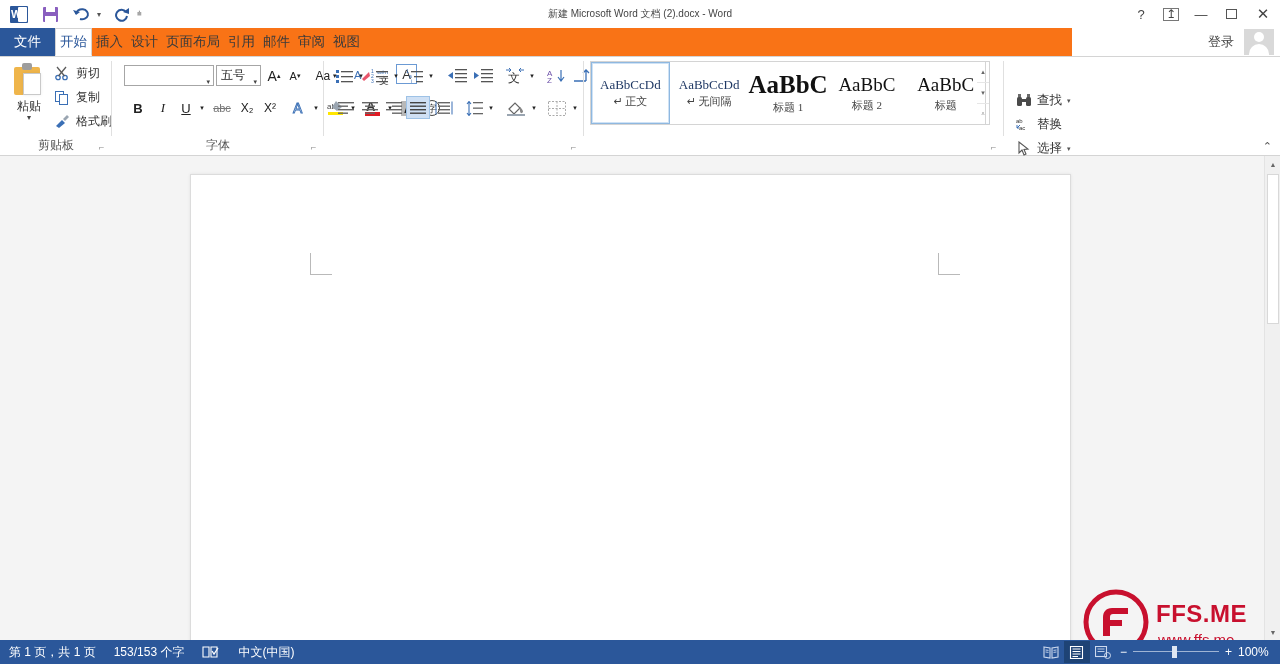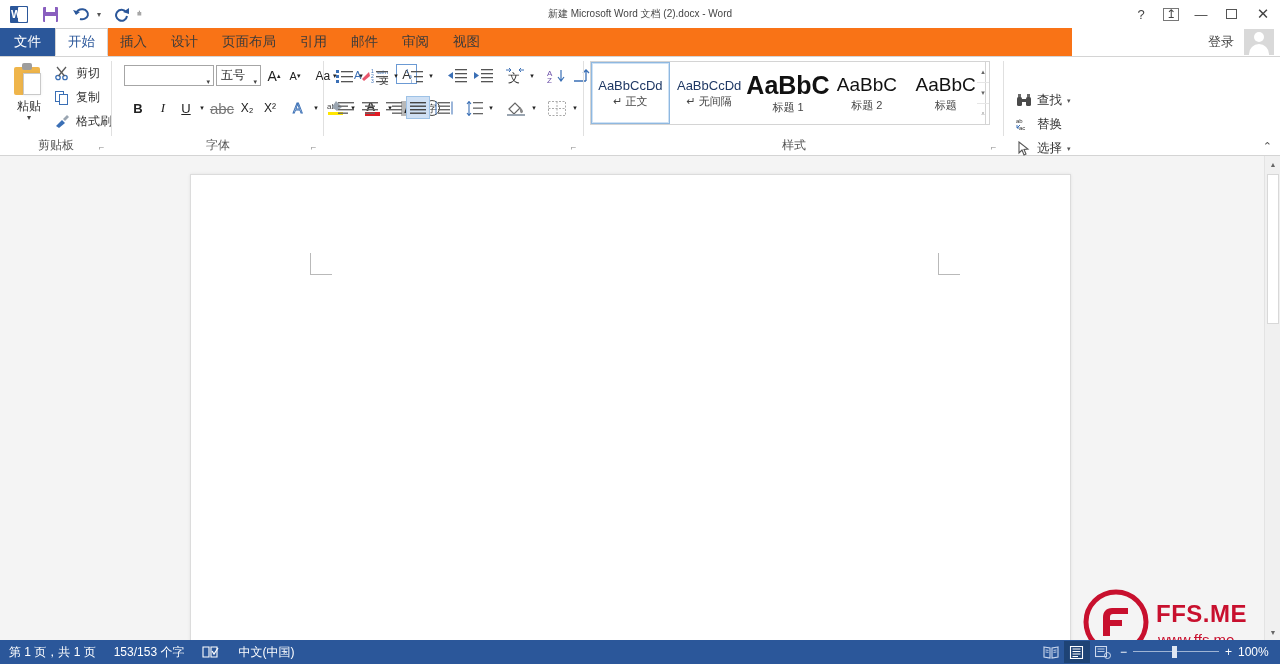--- a/index.html
+++ b/index.html
@@ -48,21 +48,21 @@
   }
   .wincontrols .wbtn.close { width: 34px; font-size: 15px; }
   .ribopt { font-size: 12px; color: #444; border: 1px solid #777; padding: 0 2px; line-height: 11px; }
 
   
   .tabstrip {
     position: absolute; left: 0; top: 28px; width: 1072px; height: 28px;
     background: #f97316; display: flex; align-items: stretch;
   }
   .tab {
-    padding: 0 12px; display: flex; align-items: center; justify-content: center;
+    padding: 0 4px; display: flex; align-items: center; justify-content: center;
     font-size: 13.5px; color: #3b3b3b; cursor: default;
   }
   .tab.file { background: #2B579A; color: #fff; padding: 0 14px; }
   .tab.active { color: #2B579A; border: 1px solid #d4d4d4; border-bottom: 1px solid #fff;
                 background:#fff; position: relative; z-index: 4; }
   .signin {
     position: absolute; right: 46px; top: 28px; height: 28px; line-height: 28px;
     font-size: 13px; color: #444;
   }
   .avatar {
@@ -135,21 +135,21 @@
   .paragrp { left: 324px; width: 260px; }
 
   
   .stylegrp { left: 584px; width: 420px; }
   .gallery {
     position: absolute; left: 6px; top: 4px; width: 396px; height: 64px;
     border: 1px solid #d4d4d4; display: flex;
   }
   .stylecell {
     width: 79px; height: 100%; display: flex; flex-direction: column;
-    align-items: center; justify-content: center; gap: 1px;
+    align-items: center; justify-content: center; gap: 1px; font-family: Liberation Serif, serif;
   }
   .stylecell.selected { border: 1px solid #8fb8e0; background: #fff; box-shadow: inset 0 0 0 1px #cfe2f5; }
   .stylecell .prev { color: #1F3864; }
   .stylecell .nm { font-size: 11px; color: #444; }
   .gal-scroll {
     position: absolute; right: 14px; top: 4px; width: 13px; height: 64px;
     border: 1px solid #d4d4d4; border-left: none; display: flex; flex-direction: column;
   }
   .gal-scroll div { flex: 1; display: flex; align-items: center; justify-content: center;
     font-size: 7px; color: #666; border-bottom: 1px solid #e6e6e6; }
@@ -358,21 +358,21 @@
         </svg>
       </div>
       <div class="fbtn" style="left:284px; top:7px; width:21px; height:20px; border:1px solid #6b9ad4;">
         <span style="font-size:13px; color:#333;">A</span>
       </div>
 
       <div class="fbtn" style="left:16px; top:40px; width:20px; font-weight:bold;">B</div>
       <div class="fbtn" style="left:41px; top:40px; width:20px; font-style:italic; font-family:'Liberation Serif',serif;">I</div>
       <div class="fbtn" style="left:64px; top:40px; width:20px; text-decoration:underline;">U</div>
       <div class="fbtn" style="left:84px; top:40px; width:12px; font-size:7px;">▾</div>
-      <div class="fbtn" style="left:98px; top:40px; width:24px; font-size:15px; color:#777; text-decoration:line-through;">abc</div>
+      <div class="fbtn" style="left:98px; top:40px; width:24px; font-size:11px; color:#777; text-decoration:line-through;">abc</div>
       <div class="fbtn" style="left:125px; top:40px; width:20px; font-size:12px;">X₂</div>
       <div class="fbtn" style="left:148px; top:40px; width:20px; font-size:12px;">X²</div>
       <div class="fbtn" style="left:178px; top:40px; width:20px;">
         <svg width="17" height="17" viewBox="0 0 17 17">
           <text x="1" y="13" font-size="14" fill="none" stroke="#3a6fb5" stroke-width="0.9" font-family="Liberation Sans">A</text>
         </svg>
       </div>
       <div class="fbtn" style="left:198px; top:40px; width:12px; font-size:7px;">▾</div>
       <div class="fbtn" style="left:212px; top:40px; width:22px;">
         <svg width="19" height="19" viewBox="0 0 19 19">
@@ -571,21 +571,20 @@
         <div class="stylecell">
           <span class="prev" style="font-size:19px; color:#111; line-height:24px;">AaBbC</span>
           <span class="nm">标题</span>
         </div>
       </div>
       <div class="gal-scroll">
         <div>▴</div>
         <div>▾</div>
         <div style="border-bottom:none;">⩡</div>
       </div>
-      <div class="glabel">样式</div>
       <div class="dlg">⌐</div>
       <div class="gsep"></div>
     </div>
 
     <div class="grp editgrp">
       <div class="editcmd" style="left:12px; top:7px;">
         <span class="miniic">
           <svg width="16" height="14" viewBox="0 0 16 14">
             <rect x="1" y="4" width="5" height="9" rx="1.5" fill="#4a4a4a"></rect>
             <rect x="10" y="4" width="5" height="9" rx="1.5" fill="#4a4a4a"></rect>

